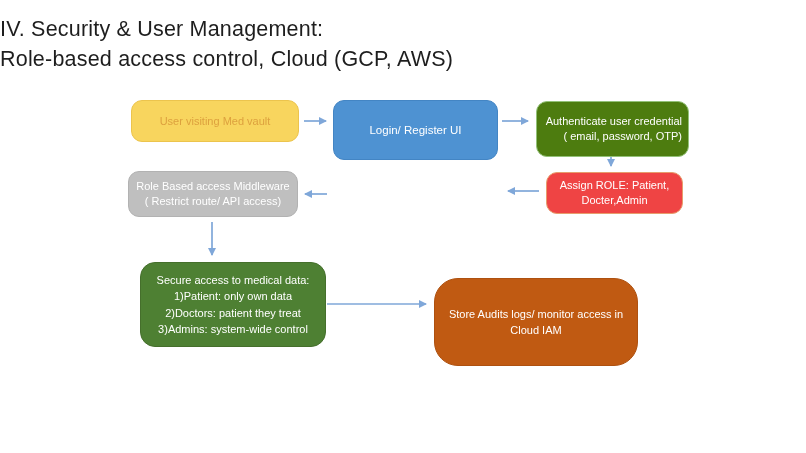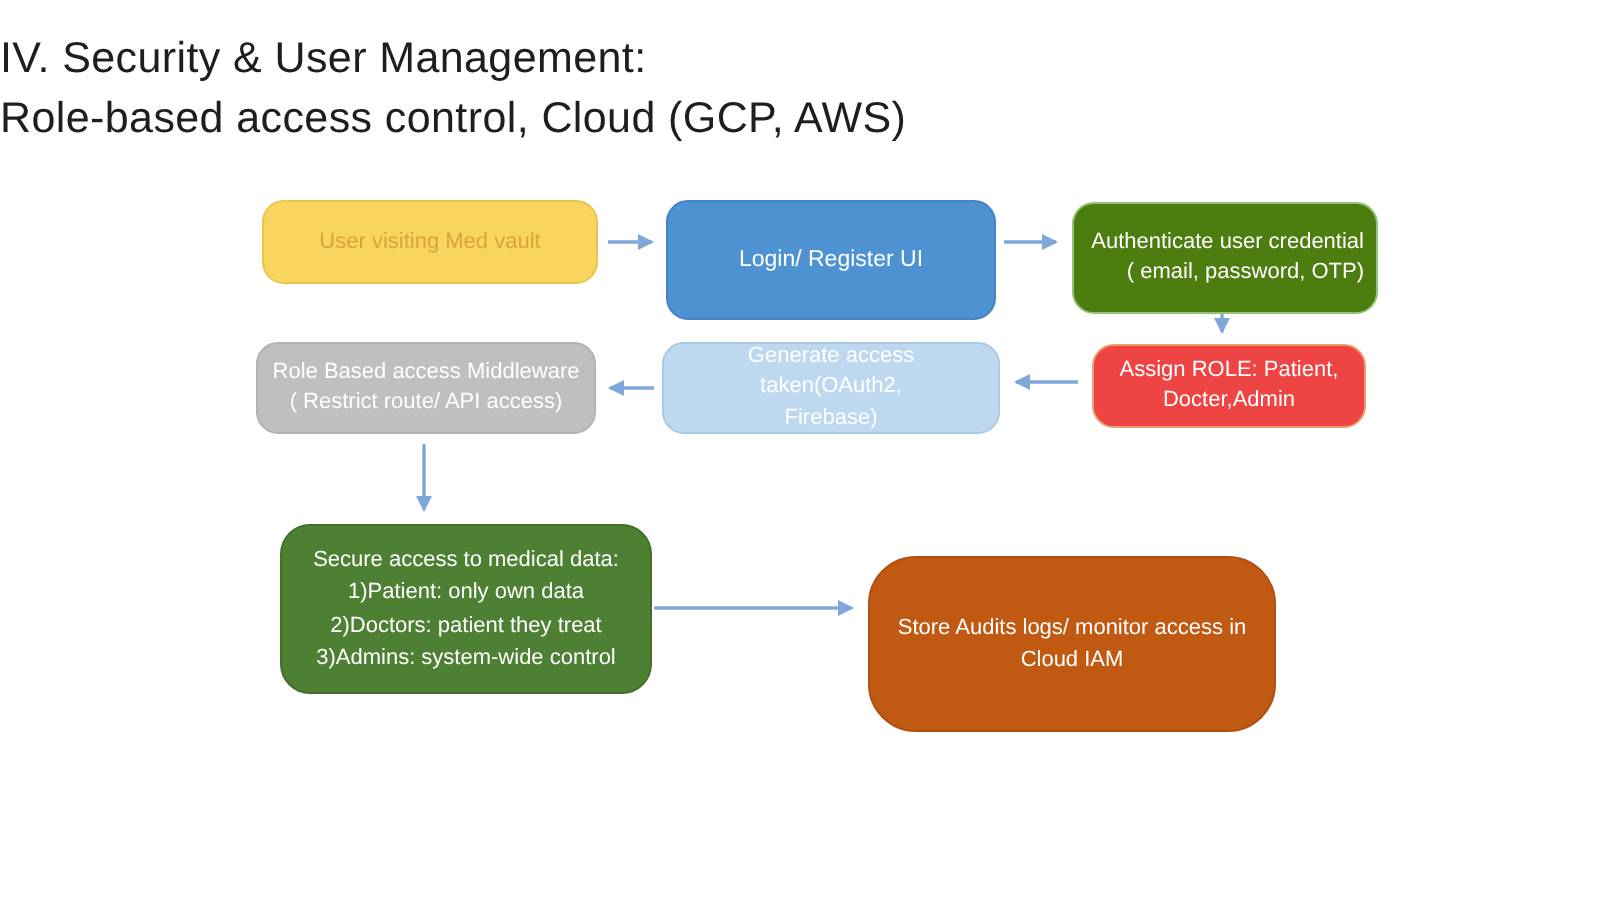--- a/index.html
+++ b/index.html
@@ -64,24 +64,20 @@
   <div class="node n-auth">
     <span class="lbl">Authenticate user credential
 ( email, password, OTP)</span>
   </div>
 
   <div class="node n-role">
     <span class="lbl">Assign ROLE: Patient,
 Docter,Admin</span>
   </div>
 
-  <div class="node n-token">
-    <span class="lbl">Generate access taken(OAuth2,
-Firebase)</span>
-  </div>
 
   <div class="node n-middle">
     <span class="lbl">Role Based  access Middleware
 ( Restrict route/ API access)</span>
   </div>
 
   <div class="node n-secure">
     <span class="lbl">Secure access to medical data:
 1)Patient: only own data
 2)Doctors: patient they treat

